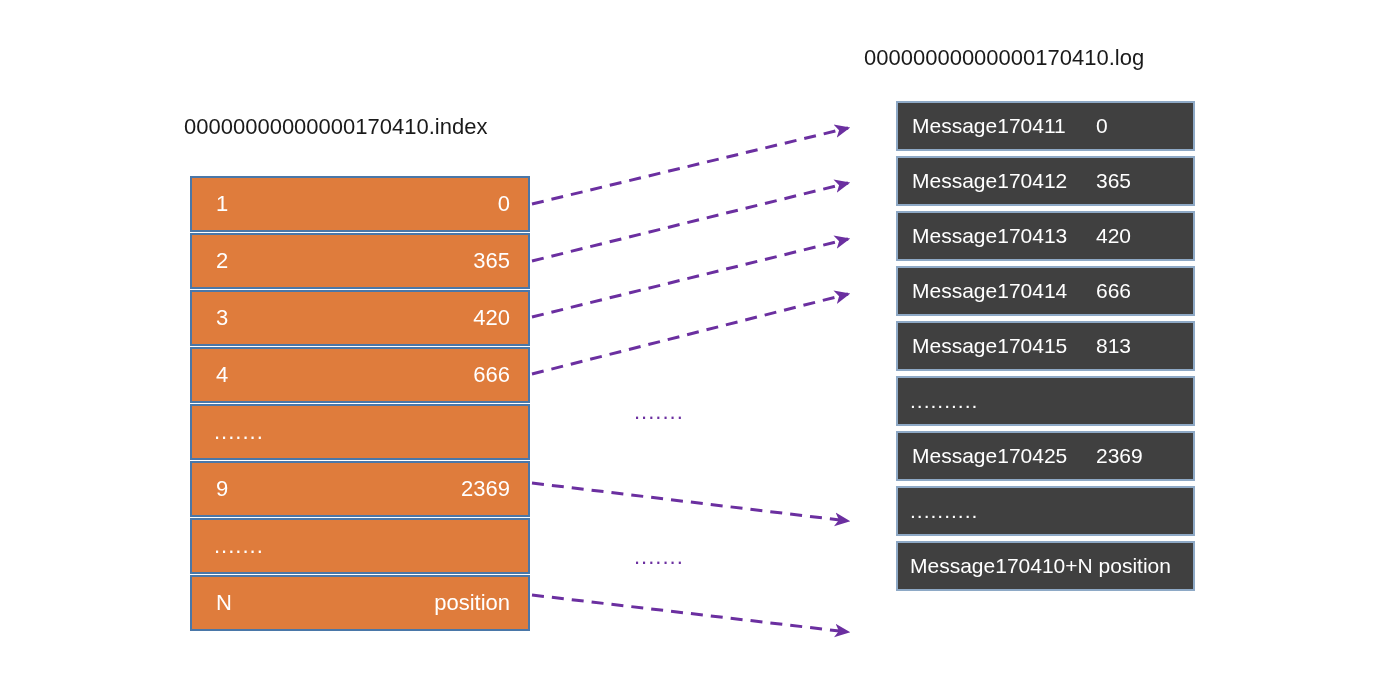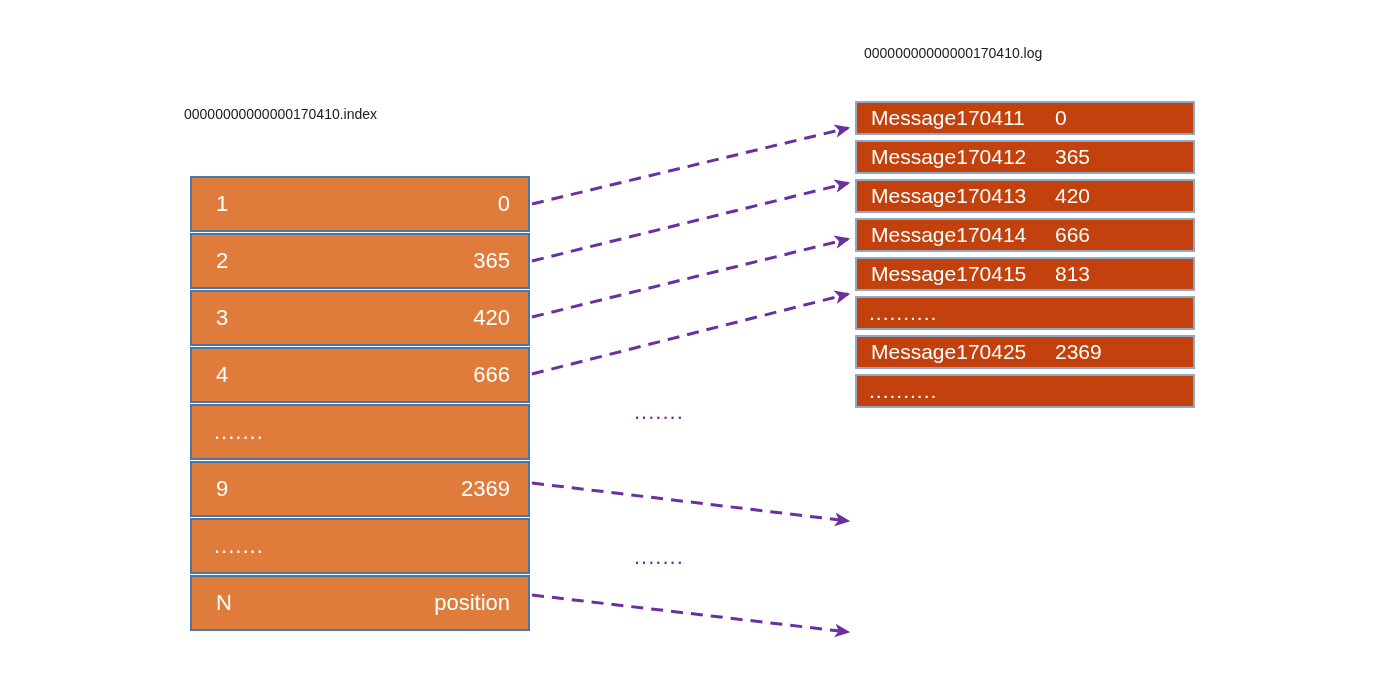--- a/index.html
+++ b/index.html
@@ -18,26 +18,26 @@
   #stage {
     position: absolute;
     left: 0; top: 0;
     width: 1390px;
     height: 698px;
   }
 
   
   .file-title {
     position: absolute;
-    font-size: 14px;
+    font-size: 22px;
     color: #1a1a1a;
     white-space: nowrap;
     letter-spacing: 0px;
   }
-  #index-title { left: 184px; top: 106px; }
+  #index-title { left: 184px; top: 114px; }
   #log-title   { left: 864px; top: 45px; }
 
   
   .table {
     position: absolute;
   }
   #index-table { left: 190px; top: 176px; width: 340px; }
   #log-table   { left: 855px; top: 101px; width: 340px; }
 
   .row {
@@ -74,25 +74,26 @@
   }
   .row.orange .dots {
     position: absolute;
     left: 22px;
     letter-spacing: 1px;
     font-size: 22px;
   }
 
   
   .row.blue {
-    height: 34px;
-    background: #c2410c;
+    height: 50px;
+    background: #404040;
     border: 2px solid #8EA9C6;
     margin-bottom: 5px;
     font-size: 21px;
+    margin-left: 41px;
   }
   .row.blue .msg {
     position: absolute;
     left: 14px;
     white-space: nowrap;
   }
   .row.blue .val {
     position: absolute;
     left: 198px;
     white-space: nowrap;
@@ -211,20 +212,23 @@
 
     <div class="row blue">
       <span class="msg">Message170425</span>
       <span class="val">2369</span>
     </div>
 
     <div class="row blue">
       <span class="dots">..........</span>
     </div>
 
+    <div class="row blue full">
+      <span class="msg">Message170410+N position</span>
+    </div>
   </div>
 
   <div class="mid-dots" id="mid-dots-1">.......</div>
 
   <div class="mid-dots" id="mid-dots-2">.......</div>
 
   <svg id="arrow-layer" viewBox="0 0 1390 698">
     <defs>
       <marker id="ah" viewBox="0 0 10 10" refX="8.5" refY="5" markerWidth="5.2" markerHeight="5.2" orient="auto-start-reverse">
         <path d="M 0 0.6 L 10 5 L 0 9.4 L 2.6 5 Z" fill="#6B2FA0"></path>

